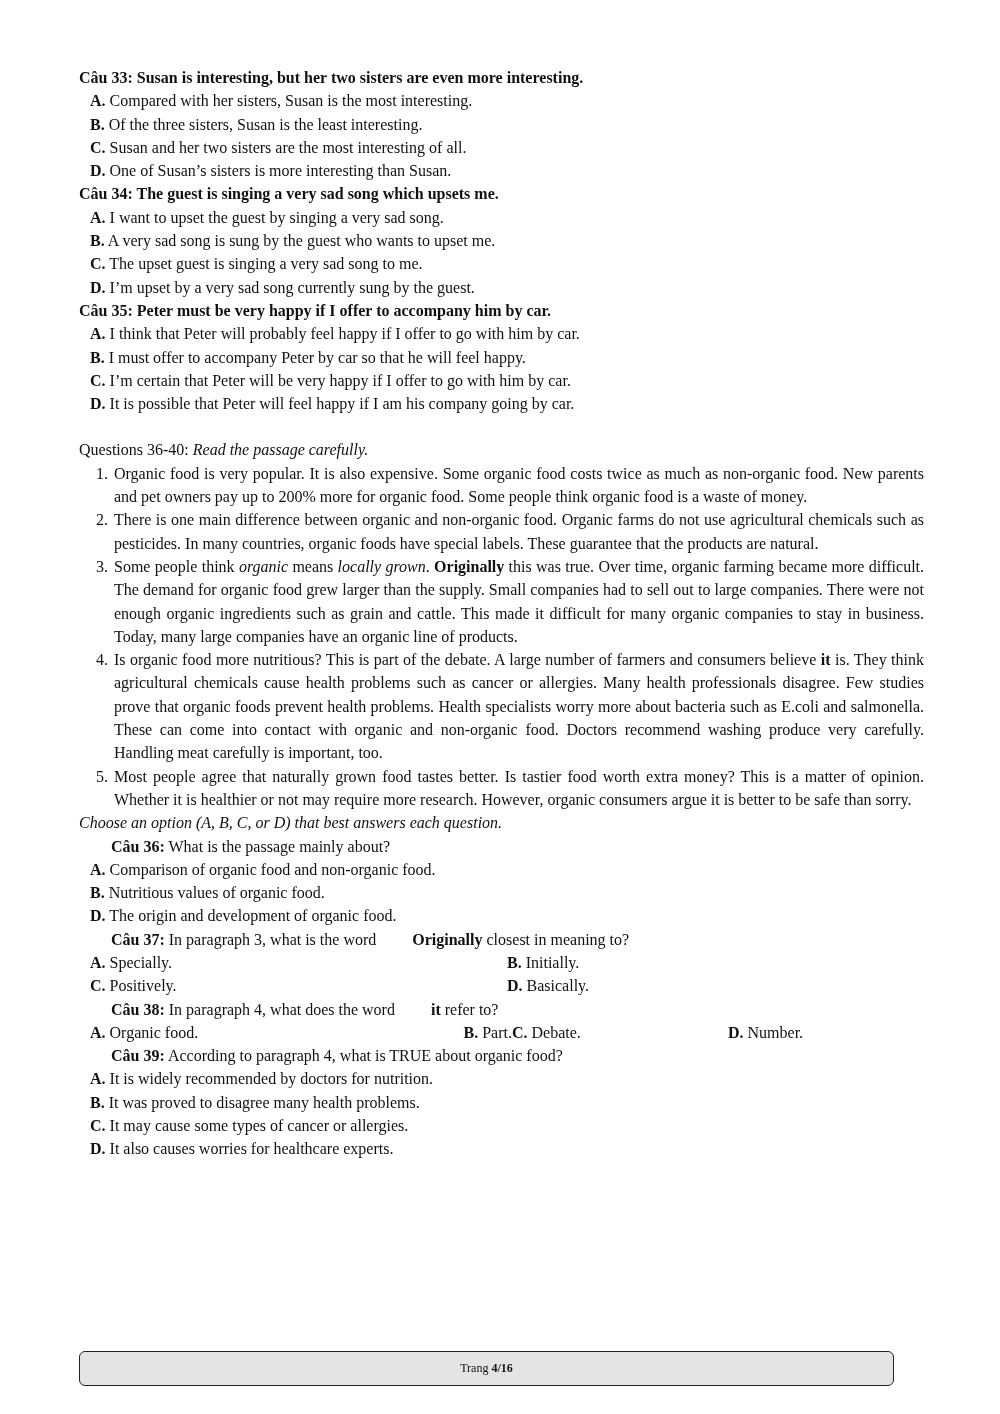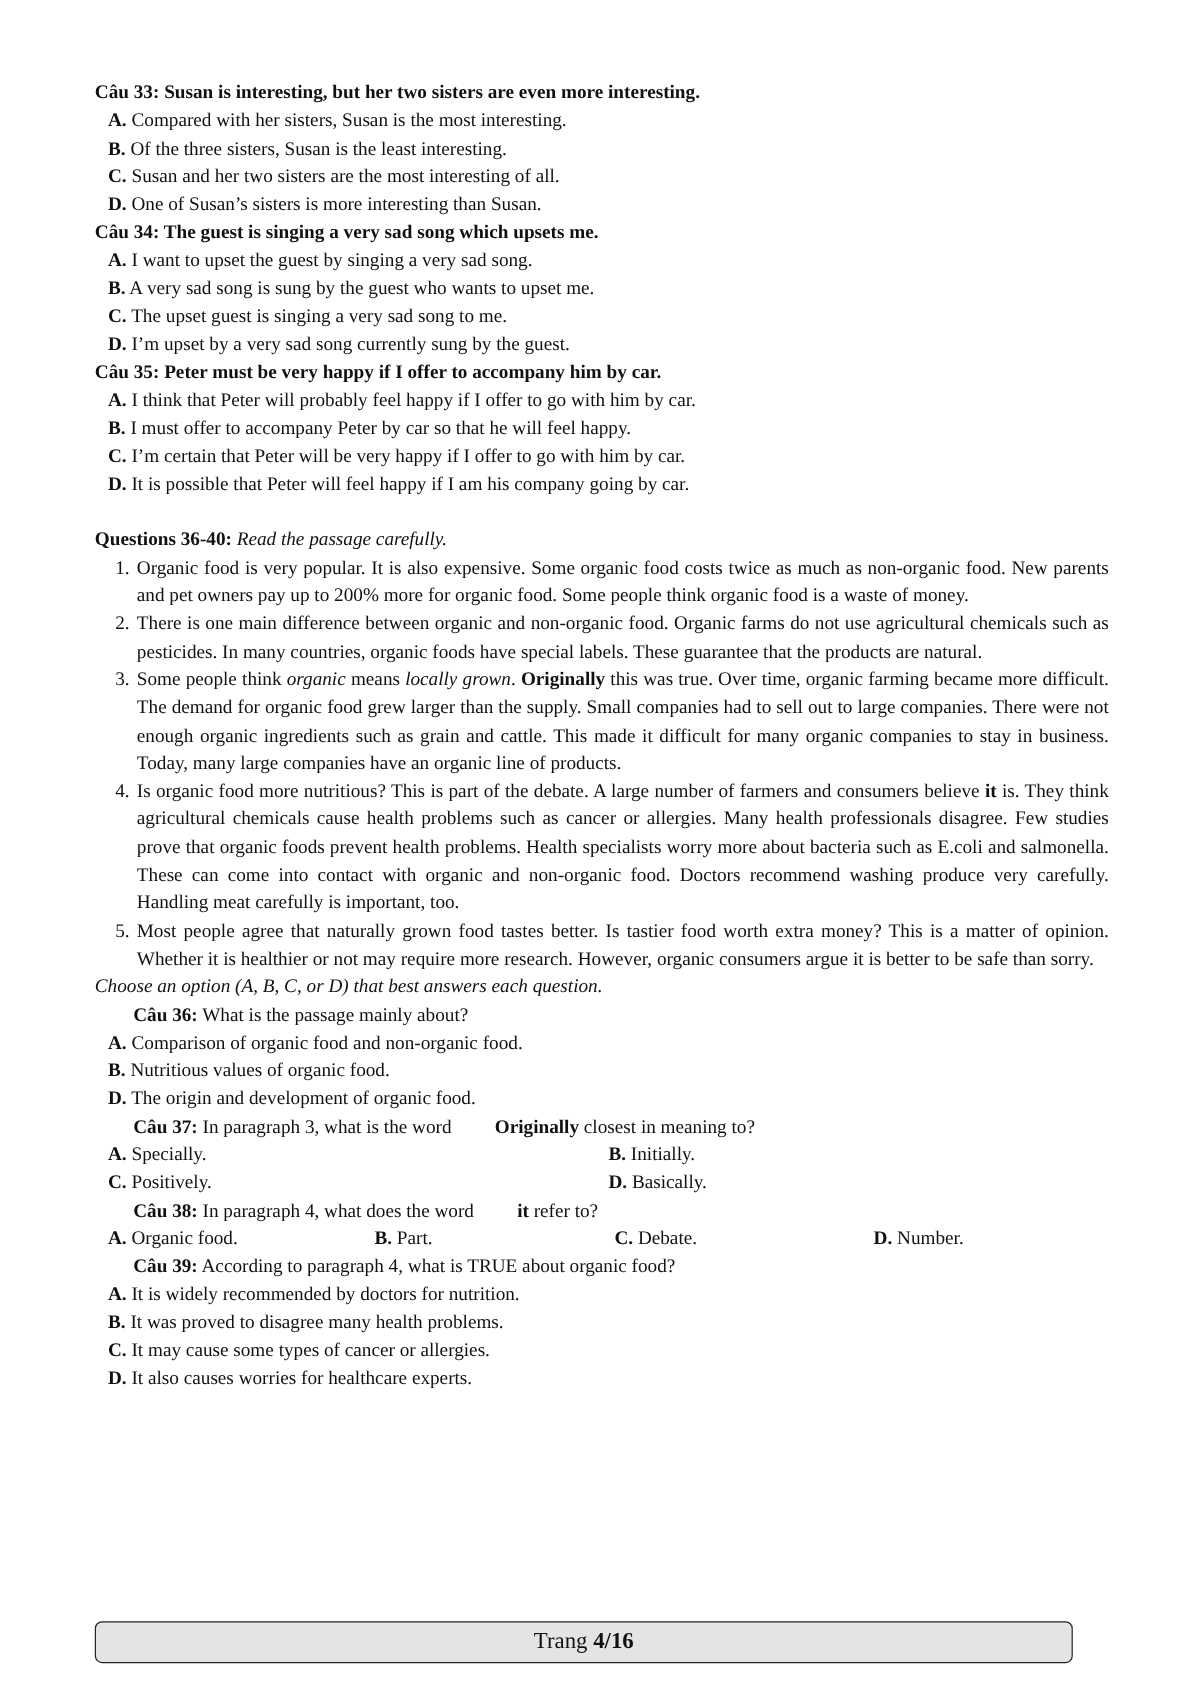--- a/index.html
+++ b/index.html
@@ -8,37 +8,37 @@
     font-family: "Liberation Serif", "DejaVu Serif", serif;
     color: #111111;
   }
   .page { position: absolute; left: 79px; top: 66px; width: 845px; font-size: 16px; line-height: 23.3px; }
   .q-title { font-weight: bold; }
   .q-stem { }
   .q-stem b { font-weight: bold; margin-left: 32px; }
   .opt { padding-left: 11px; }
   .opt b { font-weight: bold; }
   .gap { height: 23px; }
-  .passage-head b { font-weight: bold; text-align: center; }
+  .passage-head b { font-weight: normal; text-align: center; }
   .passage-head i { font-style: italic; }
   .para { display: flex; text-align: justify; }
   .para .num { width: 35px; flex: 0 0 35px; text-align: right; padding-right: 0px; box-sizing: border-box; }
   .para .num span { display: inline-block; width: 27px; text-align: left; padding-left: 9px; box-sizing: border-box; }
   .para .txt { flex: 1; text-align: justify; }
   .instr { font-style: italic; }
   .row2 { display: flex; padding-left: 11px; justify-content: center; }
   .row2 .c { width: 423px; }
   .row4 { display: flex; padding-left: 11px; }
   .row4 .c1 { width: 222px; }
-  .row4 .c2 { width: 200px; }
+  .row4 .c2 { width: 200px; text-align: right; }
   .row4 .c3 { width: 216px; }
   .footer {
     position: absolute; left: 79px; top: 1351px; width: 815px; height: 35px;
     border: 1.5px solid #222; border-radius: 6px; background: #e4e4e4;
-    box-sizing: border-box; text-align: center; line-height: 32px; font-size: 19px;
+    box-sizing: border-box; text-align: center; line-height: 32px; font-size: 12px;
   }
   .footer b { font-weight: bold; }
 </style>
 </head>
 <body>
 
 <div class="page">
 
   <div>
     <div class="q-title">

